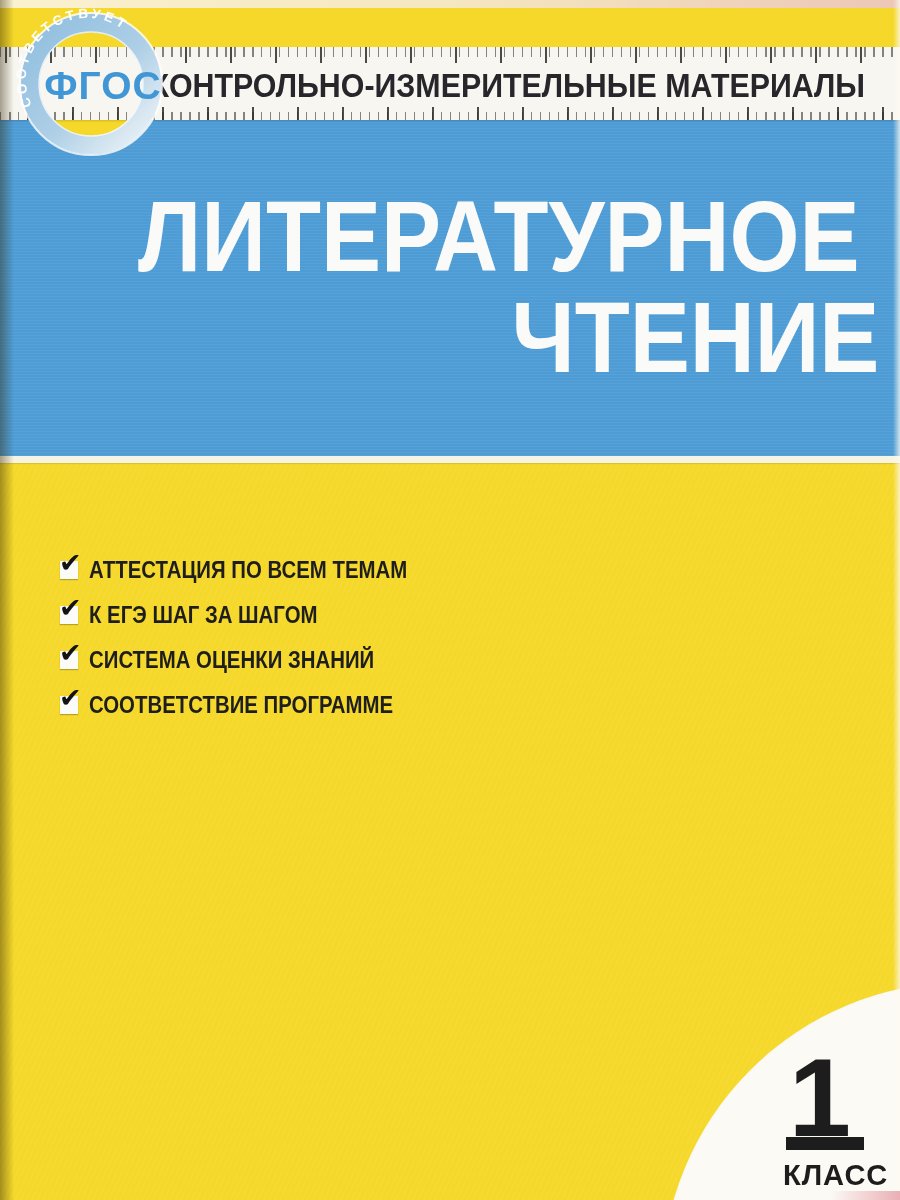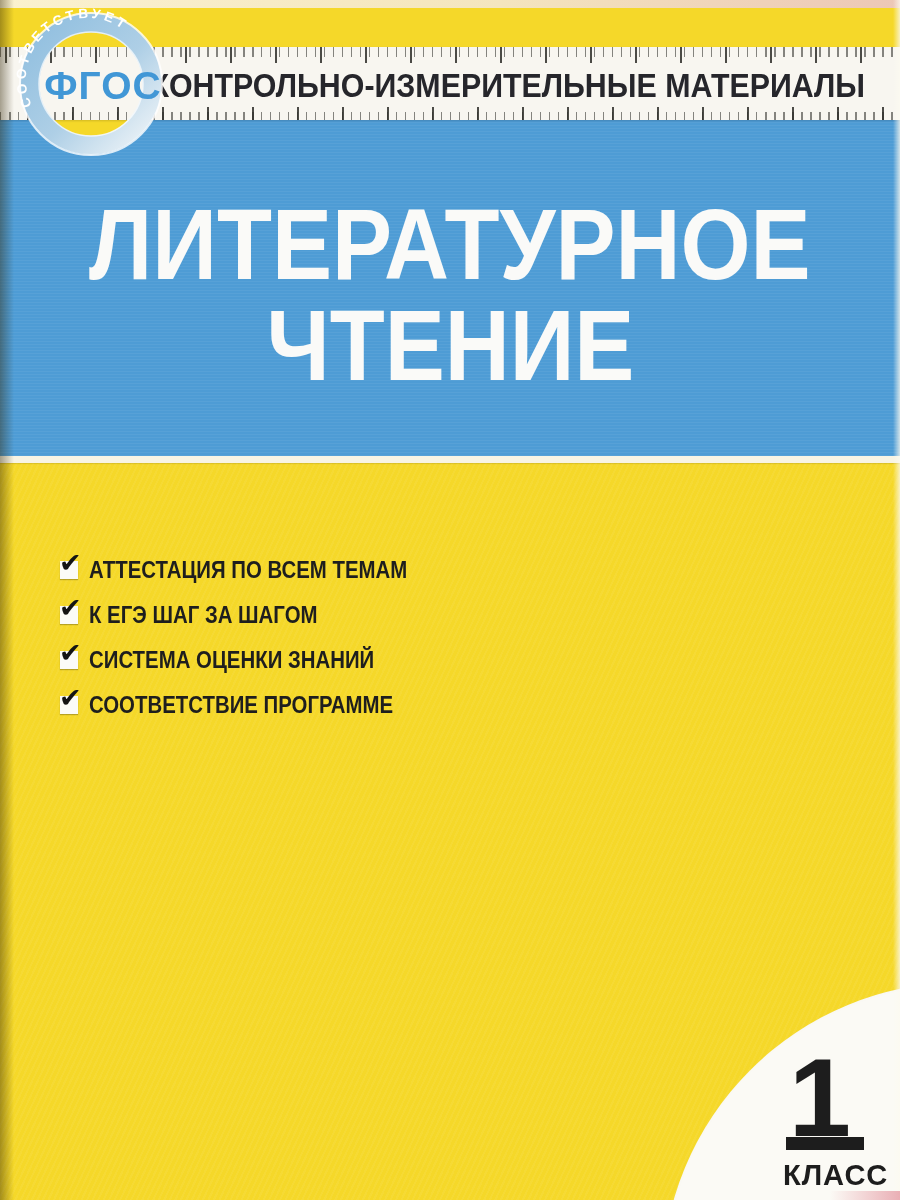--- a/index.html
+++ b/index.html
@@ -25,21 +25,21 @@
     background-position:5px 0, 0 0, 27px 100%, 0 100%;
     background-repeat:no-repeat;
     box-shadow:0 1px 2px rgba(0,0,0,.15);}
   .series-header{position:absolute;left:120px;right:20px;top:20px;text-align:center;
     font-weight:bold;font-size:33px;color:#26262b;white-space:nowrap;
     transform:scaleX(.92);transform-origin:center;letter-spacing:0;}
 
   
   .band-blue{position:absolute;left:0;top:120px;width:900px;height:336px;background:#4E9CD5;z-index:1;
     background-image:repeating-linear-gradient(0deg, rgba(255,255,255,.05) 0 1px, rgba(0,0,0,0) 1px 3px);}
-  .title-wrap{position:absolute;left:0;top:66px;width:900px;text-align:center;color:#FAFAF8;margin-top:8px;}
+  .title-wrap{position:absolute;left:0;top:66px;width:900px;text-align:right;color:#FAFAF8;}
   .title-line{font-weight:bold;font-size:100px;line-height:101px;white-space:nowrap;}
   .title-line > span{display:inline-block;transform:scaleX(.9);transform-origin:center;}
 
   .separator-line{position:absolute;left:0;top:456px;width:900px;height:7px;background:#F8F4E4;z-index:2;
     box-shadow:0 1px 1px rgba(0,0,0,.1);}
 
   
   .badge-disc{position:absolute;left:38px;top:31px;width:106px;height:106px;border-radius:50%;
     background:#F5D829;z-index:2;}
   .badge-svg{position:absolute;left:0;top:0;width:180px;height:170px;z-index:4;}

